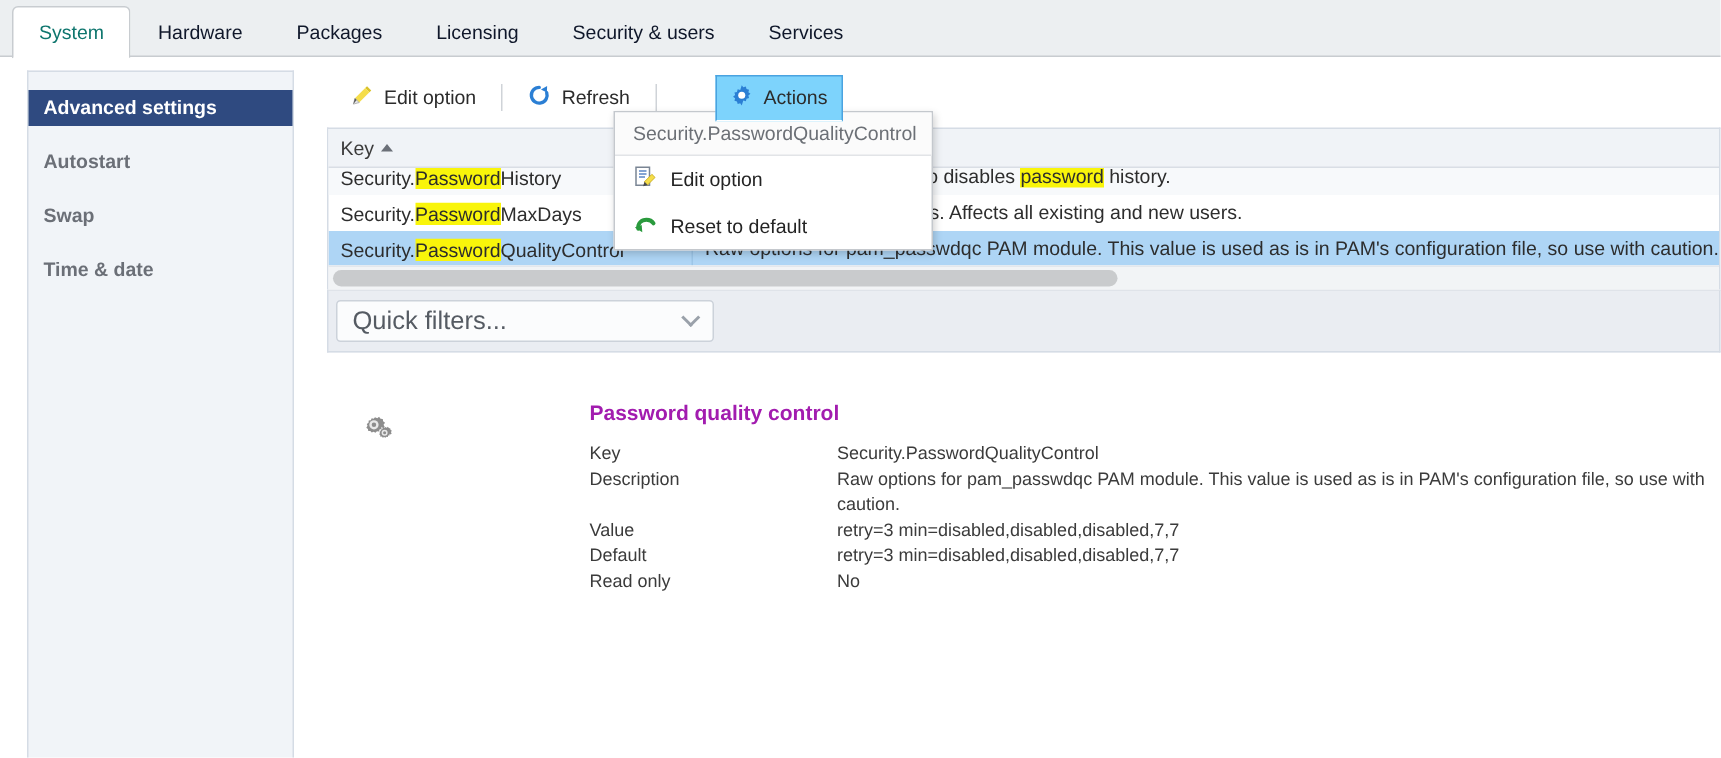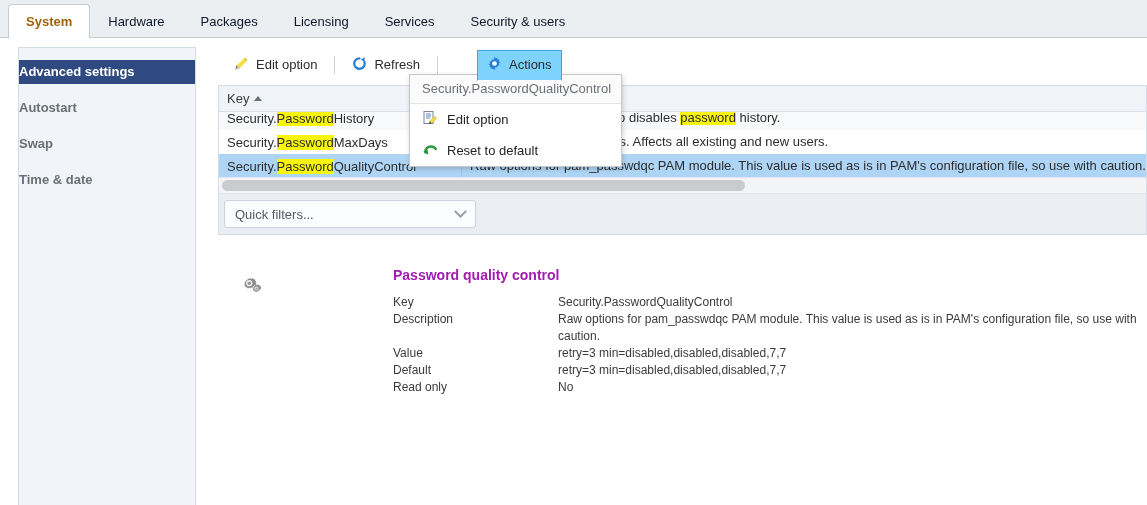--- a/index.html
+++ b/index.html
@@ -29,38 +29,39 @@
     border: 1px solid transparent;
     border-bottom: none;
     line-height: 16px;
     white-space: nowrap;
   }
   .tab.active {
     background: #ffffff;
     border: 1px solid #c8ccd0;
     border-bottom: 1px solid #ffffff;
     border-radius: 4px 4px 0 0;
-    font-weight: bold;
-    color: #a16207;
+    font-weight: normal;
+    color: #0f766e;
     margin-bottom: -1px;
     position: relative;
     z-index: 3;
   }
 
   
   .sidebar {
     position: absolute; left: 18px; top: 47px;
     width: 178px; height: 458px;
     background: #f1f4f8;
     border: 1px solid #d5dce5;
     border-bottom: none;
   }
   .side-item {
     height: 24px;
     line-height: 24px;
+    padding-left: 10px;
     font-size: 13px;
     font-weight: bold;
     color: #6b6f77;
     cursor: pointer;
   }
   .side-item.selected {
     background: #2f4a80;
     color: #ffffff;
   }
   .side-sp { height: 12px; }
@@ -159,21 +160,21 @@
     align-items: center;
     padding-left: 5px;
   }
   .qfilter {
     width: 252px; height: 28px;
     background: #fbfcfd;
     border: 1px solid #ccd2da;
     border-radius: 3px;
     display: flex; align-items: center; justify-content: space-between;
     padding: 12px 10px;
-    font-size: 13px;
+    font-size: 17px;
     color: #555b63;
     cursor: pointer;
   }
   .chev {
     width: 9px; height: 9px;
     border-right: 2px solid #9aa1aa;
     border-bottom: 2px solid #9aa1aa;
     transform: rotate(45deg) translate(-2px,-2px);
   }
 
@@ -223,22 +224,22 @@
 </style>
 </head>
 <body>
 
 <div class="tabbar">
   <div class="tabs">
     <div class="tab active"><span>System</span></div>
     <div class="tab"><span>Hardware</span></div>
     <div class="tab"><span>Packages</span></div>
     <div class="tab"><span>Licensing</span></div>
+    <div class="tab"><span>Security &amp; users</span></div>
     <div class="tab"><span>Services</span></div>
-    <div class="tab"><span>Security &amp; users</span></div>
   </div>
 </div>
 
 <div class="sidebar">
   <div class="side-sp"></div>
   <div class="side-item selected"><span>Advanced settings</span></div>
   <div class="side-sp"></div>
   <div class="side-item"><span>Autostart</span></div>
   <div class="side-sp"></div>
   <div class="side-item"><span>Swap</span></div>

